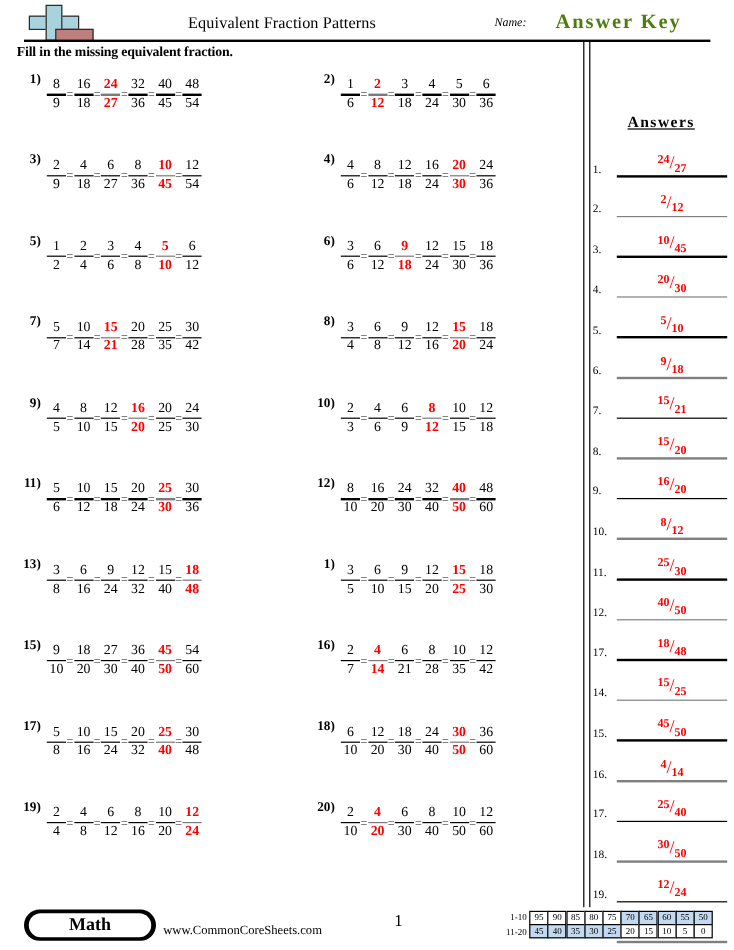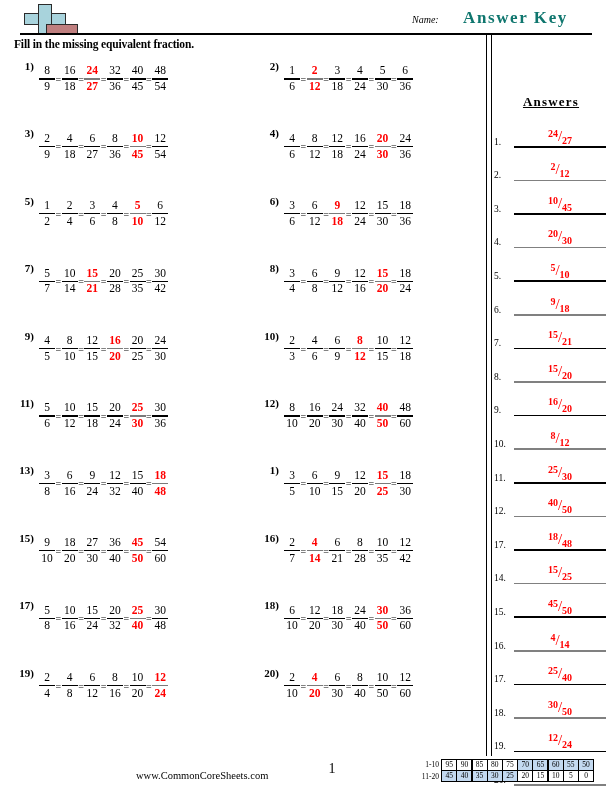--- a/index.html
+++ b/index.html
@@ -17,21 +17,21 @@
   .logo-plus-v { position:absolute; left:18px; top:0px; width:14px; height:30px;
                  background:#a8d3dc; border:1.2px solid #2b2b2b; }
   .logo-plus-h { position:absolute; left:4px; top:9px; width:42px; height:12px;
                  background:#a8d3dc; border:1.2px solid #2b2b2b; }
   .logo-block  { position:absolute; left:26px; top:20px; width:32px; height:11px;
                  background:#bf7f7f; border:1.2px solid #2b2b2b; }
   #title { position:absolute; left:0; top:11px; width:470px; text-align:center;
            font-size:13.5px; letter-spacing:.1px; }
   #name-label { position:absolute; left:412px; top:14px; font-size:10px;font-style:italic; }
   #answer-key { position:absolute; left:463px; top:8px; font-size:17px;
-                font-weight:bold; color:#0f766e; letter-spacing:1.6px;
+                font-weight:bold; color:#4d7c0f; letter-spacing:1.6px;
                 font-family:"Liberation Serif", serif; }
   #header-rule { position:absolute; left:20px; top:33px; width:572px; height:2.2px;
                  background:#000; }
 
   
   #instruction { position:absolute; left:14px; top:38px; font-size:11.5px;
                  font-weight:bold; letter-spacing:-0.15px; }
 
   
   #divider { position:absolute; left:486px; top:34px; width:6px; height:722px; }
@@ -99,20 +99,21 @@
 </style>
 </head>
 <body>
 
 <div id="header">
   <div id="logo">
     <div class="logo-plus-h"></div>
     <div class="logo-plus-v"></div>
     <div class="logo-block"></div>
   </div>
+  <div id="title">Equivalent Fraction Patterns</div>
   <div id="name-label">Name:</div>
   <div id="answer-key">Answer Key</div>
   <div id="header-rule"></div>
 </div>
 
 <div id="instruction">Fill in the missing equivalent fraction.</div>
 
 <div id="divider"></div>
 
 <div id="problems">
@@ -1018,20 +1019,23 @@
       </div>
       <div class="ans-row alt">
         <span class="ans-idx">20.</span>
         <span class="ans-val"><span class="a-n">4</span><span class="a-s">/</span><span class="a-d">20</span></span>
         <span class="ans-line"></span>
       </div>
     </div>
 </div>
 
 <div id="footer">
+  <div id="math-badge">
+    <div id="math-badge-inner">Math</div>
+  </div>
   <div id="site-url">www.CommonCoreSheets.com</div>
   <div id="page-number">1</div>
   <div id="score-table">
       <div class="score-row">
         <div class="score-label">1-10</div>
         <div class="score-cell">95</div>
         <div class="score-cell">90</div>
         <div class="score-cell">85</div>
         <div class="score-cell">80</div>
         <div class="score-cell">75</div>

